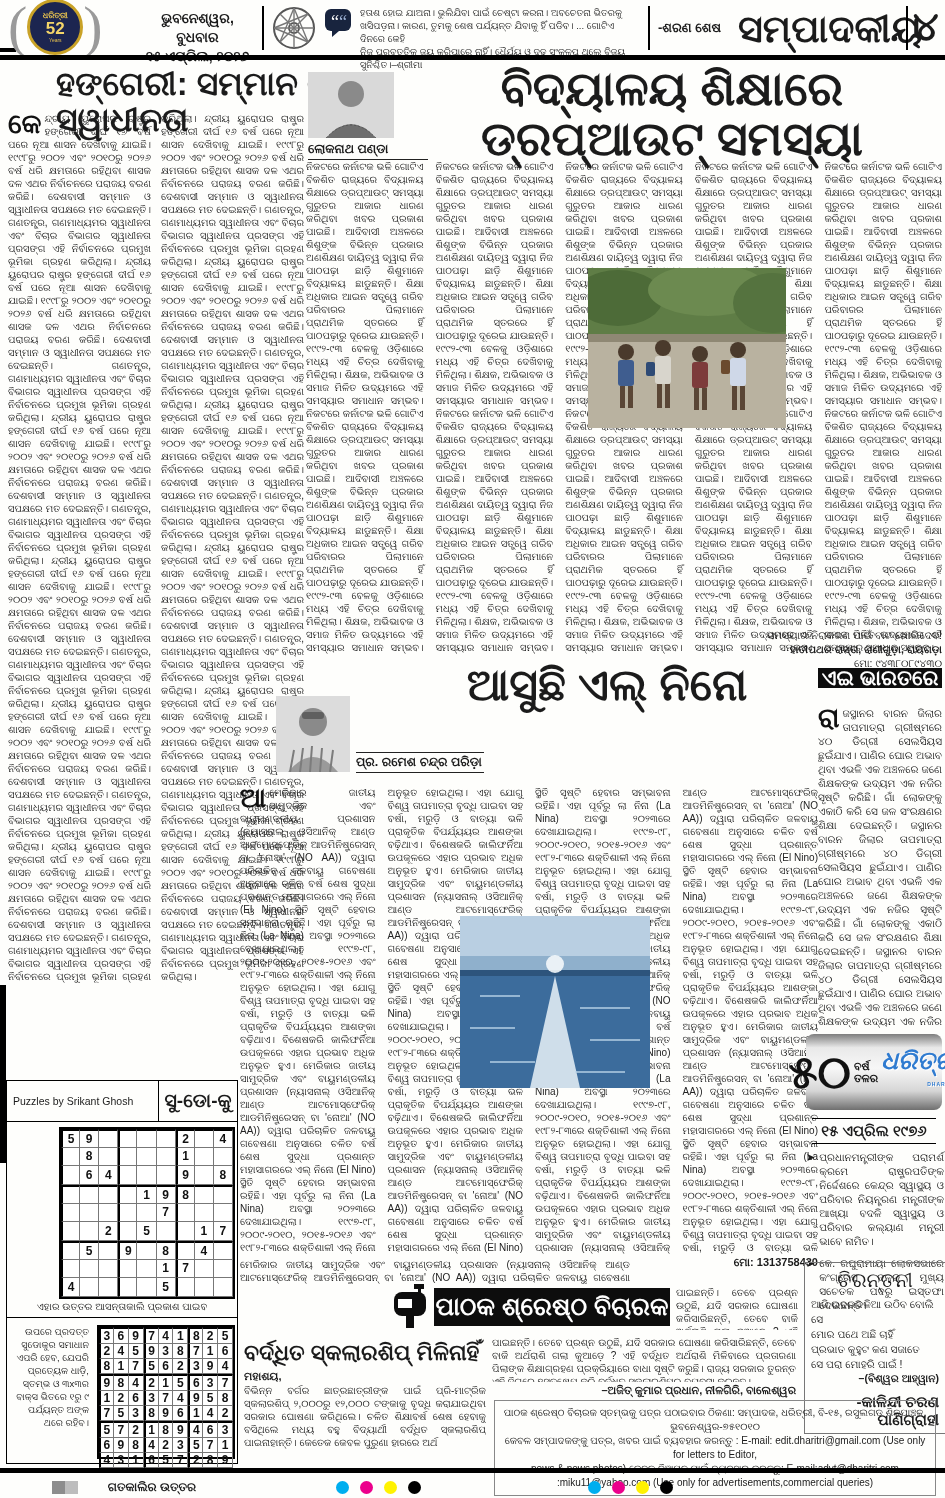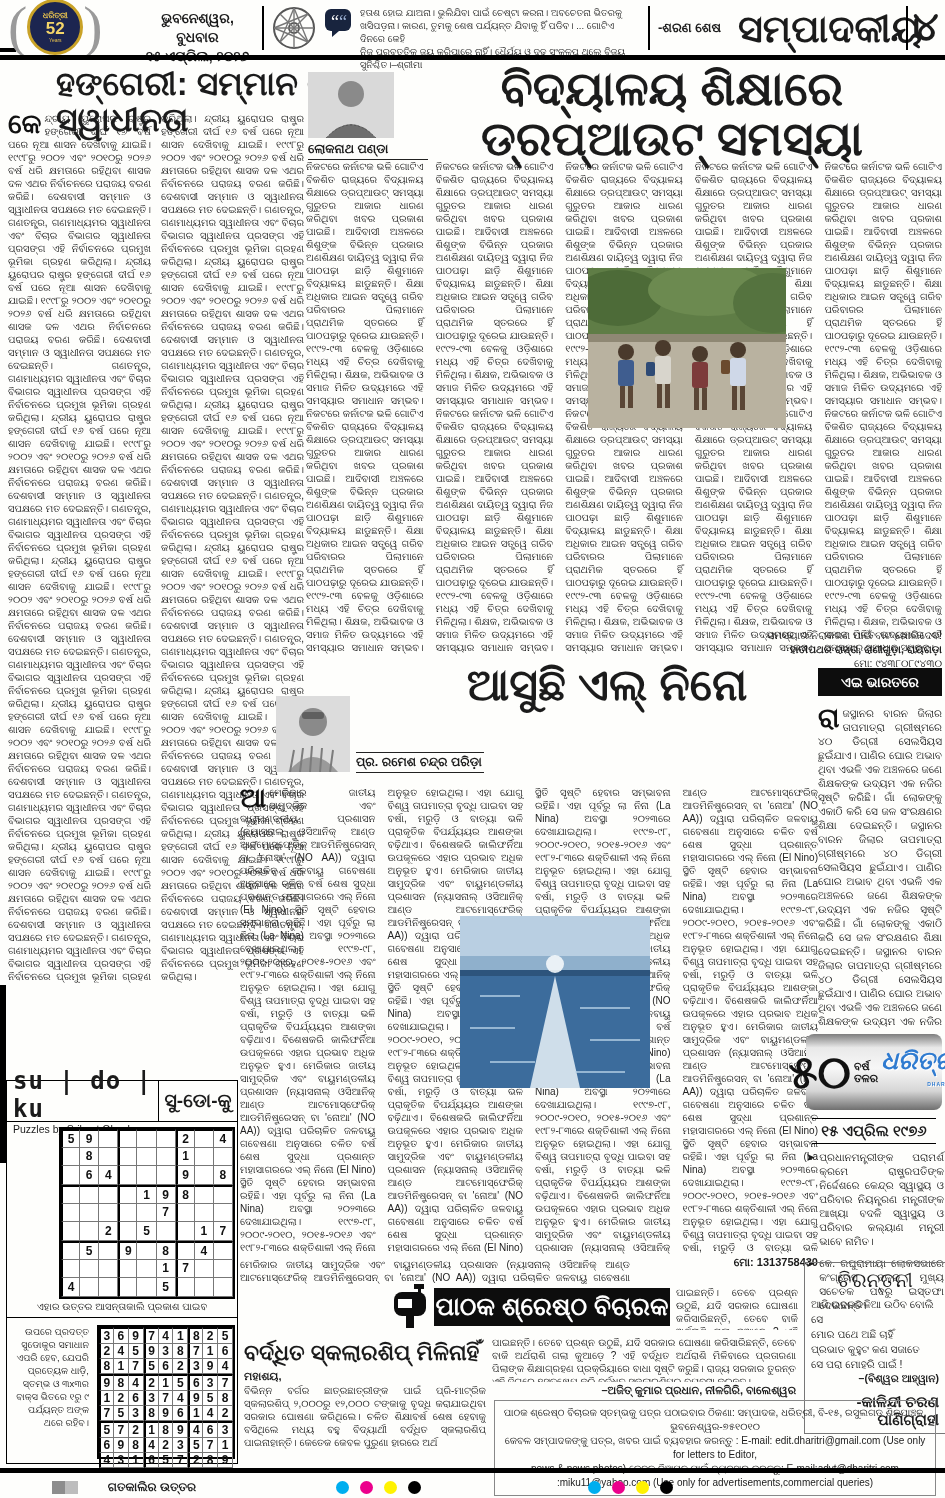--- a/index.html
+++ b/index.html
@@ -230,21 +230,21 @@
       <circle cx="95" cy="48" r="9" fill="#f4f8fb" opacity="0.9"></circle>
     </svg>
   </div>
 
   <div class="abs" style="left:640px;top:1256px;width:178px;font-size:11px;font-weight:bold;text-align:right;">ମୋ: 1313758430</div>
 
   <div class="abs body-text" style="left:240px;top:1258px;width:390px;height:26px;">
     <span>ମେରିକାର ଜାତୀୟ ସାମୁଦ୍ରିକ ଏବଂ ବାୟୁମଣ୍ଡଳୀୟ ପ୍ରଶାସନ (ନ୍ୟାସନାଲ୍ ଓସିଆନିକ୍ ଆଣ୍ଡ ଆଟମୋସ୍ଫେରିକ୍ ଆଡମିନିଷ୍ଟ୍ରେସନ୍ ବା 'ନୋଆ' (NO AA)) ଦ୍ୱାରା ପରିଚାଳିତ ଜଳବାୟୁ ଗବେଷଣା ଅନୁସାରେ ଚଳିତ ବର୍ଷ ଶେଷ ସୁଦ୍ଧା ପ୍ରଶାନ୍ତ ମହାସାଗରରେ ଏଲ୍ ନିନୋ (El Nino) ସ୍ଥିତି ସୃଷ୍ଟି ହେବାର ସମ୍ଭାବନା ରହିଛି। ଏହା ପୂର୍ବରୁ ଲା ନିନା (La Nina) ଅବସ୍ଥା ୨୦୨୩ରେ ଦେଖାଯାଇଥିଲା। ୧୯୯୭-୯୮, ୨୦୦୯-୨୦୧୦, ୨୦୧୫-୨୦୧୬ ଏବଂ ୧୯୮୨-୮୩ରେ ଶକ୍ତିଶାଳୀ ଏଲ୍ ନିନୋ ଅନୁଭୂତ ହୋଇଥିଲା। ଏହା ଯୋଗୁ ବିଶ୍ୱ ତାପମାତ୍ରା ବୃଦ୍ଧି ପାଇବା ସହ ବର୍ଷା, ମରୁଡ଼ି ଓ ବାତ୍ୟା ଭଳି ପ୍ରାକୃତିକ ବିପର୍ଯ୍ୟୟର ଆଶଙ୍କା ବଢ଼ିଥାଏ। ବିଶେଷକରି କାଲିଫର୍ନିଆ ଉପକୂଳରେ ଏହାର ପ୍ରଭାବ ଅଧିକ ଅନୁଭୂତ ହୁଏ।</span>
   </div>
 
-  <div class="abs black-banner" style="left:818px;top:668px;width:124px;height:28px;font-size:14px;">ଏଇ ଭାରତରେ</div>
+  <div class="abs black-banner" style="left:818px;top:668px;width:124px;height:20px;font-size:21px;">ଏଇ ଭାରତରେ</div>
 
   <div class="abs body-text" style="left:818px;top:706px;width:124px;height:322px;font-size:10.5px;line-height:14px;">
     <span class="dropcap">ରା</span><span>ଜସ୍ଥାନର ବାରନ ଜିଲାର ତାପମାତ୍ରା ଗ୍ରୀଷ୍ମରେ ୪୦ ଡିଗ୍ରୀ ସେଲସିୟସ ଛୁଇଁଯାଏ। ପାଣିର ଘୋର ଅଭାବ ଥିବା ଏଭଳି ଏକ ଅଞ୍ଚଳରେ ଜଣେ ଶିକ୍ଷକଙ୍କ ଉଦ୍ୟମ ଏକ ନଜିର ସୃଷ୍ଟି କରିଛି। ଗାଁ ଲୋକଙ୍କୁ ଏକାଠି କରି ସେ ଜଳ ସଂରକ୍ଷଣର ଶିକ୍ଷା ଦେଇଛନ୍ତି। ଜସ୍ଥାନର ବାରନ ଜିଲାର ତାପମାତ୍ରା ଗ୍ରୀଷ୍ମରେ ୪୦ ଡିଗ୍ରୀ ସେଲସିୟସ ଛୁଇଁଯାଏ। ପାଣିର ଘୋର ଅଭାବ ଥିବା ଏଭଳି ଏକ ଅଞ୍ଚଳରେ ଜଣେ ଶିକ୍ଷକଙ୍କ ଉଦ୍ୟମ ଏକ ନଜିର ସୃଷ୍ଟି କରିଛି। ଗାଁ ଲୋକଙ୍କୁ ଏକାଠି କରି ସେ ଜଳ ସଂରକ୍ଷଣର ଶିକ୍ଷା ଦେଇଛନ୍ତି। ଜସ୍ଥାନର ବାରନ ଜିଲାର ତାପମାତ୍ରା ଗ୍ରୀଷ୍ମରେ ୪୦ ଡିଗ୍ରୀ ସେଲସିୟସ ଛୁଇଁଯାଏ। ପାଣିର ଘୋର ଅଭାବ ଥିବା ଏଭଳି ଏକ ଅଞ୍ଚଳରେ ଜଣେ ଶିକ୍ଷକଙ୍କ ଉଦ୍ୟମ ଏକ ନଜିର ସୃଷ୍ଟି କରିଛି। ଗାଁ ଲୋକଙ୍କୁ ଏକାଠି କରି ସେ ଜଳ ସଂରକ୍ଷଣର ଶିକ୍ଷା ଦେଇଛନ୍ତି।</span>
   </div>
 
   <div class="abs fifty" style="left:806px;top:1034px;width:136px;height:76px;justify-content:center;">
     <span class="big">୫୦</span>
     <span class="mid">ବର୍ଷ ତଳର</span>
     <span class="brand">
       <span>ଧରିତ୍ରୀ</span>
@@ -271,21 +271,20 @@
     <div class="chira-line">ମୋର ପଥେ ଅଛି ଚାହିଁ</div>
     <div class="chira-line">ପ୍ରଭାତ କୁହୁଟ କଣ ସଜାତେ</div>
     <div class="chira-line">ସେ ପରା ମୋହରି ପାଇଁ !</div>
     <div class="chira-src">–(ବିଶ୍ୱର ଆହ୍ୱାନ)</div>
     <div class="chira-attr">-କାଳିନ୍ଦୀ ଚରଣ ପାଣିଗ୍ରାହୀ</div>
   </div>
 
   <div class="abs sud-box" style="left:6px;top:1080px;width:230px;height:382px;">
     <div style="display:flex;align-items:center;border-bottom:1px solid #000;height:40px;">
       <div style="flex:1;padding-left:6px;">
-        <div class="sud-brand">su | do | ku</div>
         <div class="sud-credit">Puzzles by Srikant Ghosh</div>
       </div>
       <div style="width:1px;background:#000;height:100%;"></div>
       <div class="sud-odia" style="width:78px;text-align:center;">ସୁ-ଡୋ-କୁ</div>
     </div>
 
     <div class="sud-grid" style="position:absolute;left:52px;top:46px;width:172px;height:168px;">
         <div class="sud-cell bl bt">5</div>
         <div class="sud-cell bt">9</div>
         <div class="sud-cell bt"></div>

